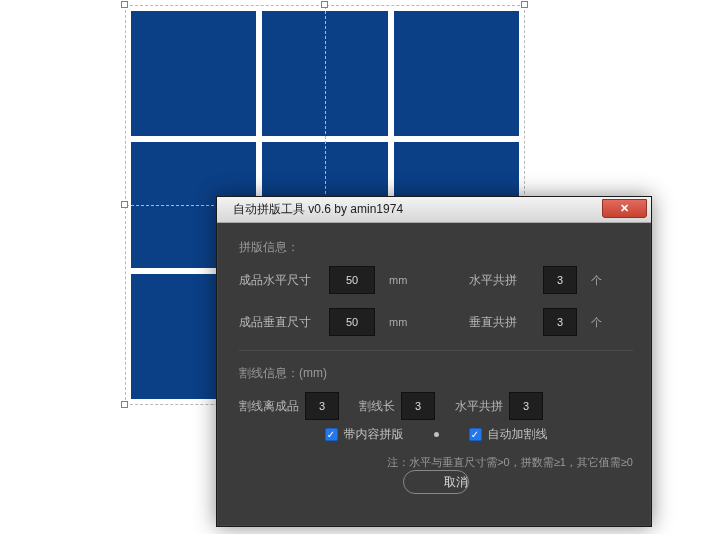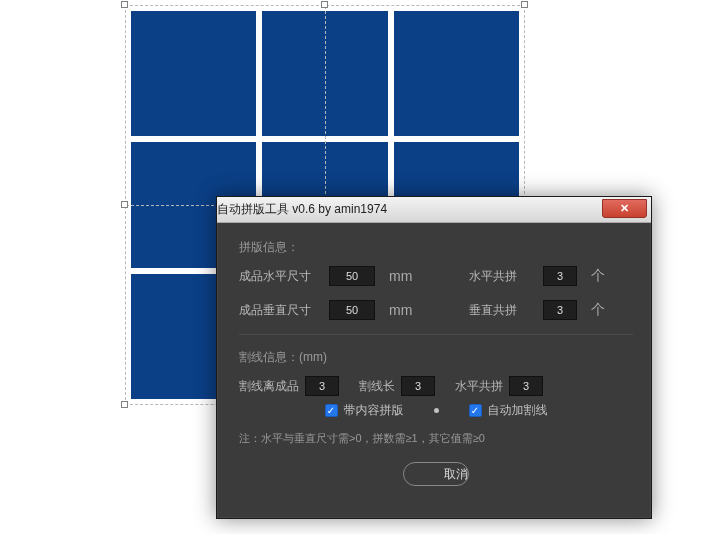--- a/index.html
+++ b/index.html
@@ -67,21 +67,21 @@
     border:1px solid #1a1a1a;
     box-shadow: 0 0 20px rgba(0,0,0,0.45), 0 0 0 1px rgba(255,255,255,0.05) inset;
     color:#c9c9c9;
   }
   .titlebar {
     height:26px;
     background: linear-gradient(#f3f3f3, #d7d7d7);
     border-bottom:1px solid #a8a8a8;
     display:flex;
     align-items:center;
-    padding:0 0 0 0;
+    padding:0 0 0 16px;
     font-size:12px;
     color:#222;
     position:relative;
   }
   .closebtn {
     position:absolute;
     right:4px; top:2px;
     width:45px; height:19px;
     background: linear-gradient(#e06b5e, #c8412f);
     border:1px solid #923025;
@@ -102,25 +102,25 @@
     font-size:12px;
     margin-bottom:10px;
   }
   .row {
     display:flex;
     align-items:center;
     gap:14px;
     margin-bottom:14px;
   }
   .lbl { width:76px; color:#b8b8b8; font-size:12px; }
-  .unit { width:22px; color:#aaa; font-size:14px; text-align:left; }
+  .unit { width:22px; color:#aaa; font-size:11px; text-align:left; }
   .spacer { width:30px; }
   .inp {
     width:46px;
-    height:20px;
+    height:28px;
     background:#1f1f1f;
     border:1px solid #111;
     color:#ddd;
     font-size:11px;
     text-align:center;
     padding:0;
   }
   .inp.sm { width:34px; }
   .sep {
     height:1px;
@@ -152,24 +152,23 @@
     display:flex; align-items:center; justify-content:center;
     color:#fff;
     font-size:10px;
     line-height:1;
   }
   .dot {
     width:5px; height:5px; background:#c0c0c0; border-radius:50%;
     align-self:center;
   }
   .note {
-    text-align:left;
+    text-align:right;
     color:#9a9a9a;
     font-size:11px;
-    margin-bottom:16px;
   }
   .btnrow {
     display:flex;
     justify-content:center;
     gap:14px;
   }
   .btn {
     min-width:66px;
     height:24px;
     border:1px solid #888;

